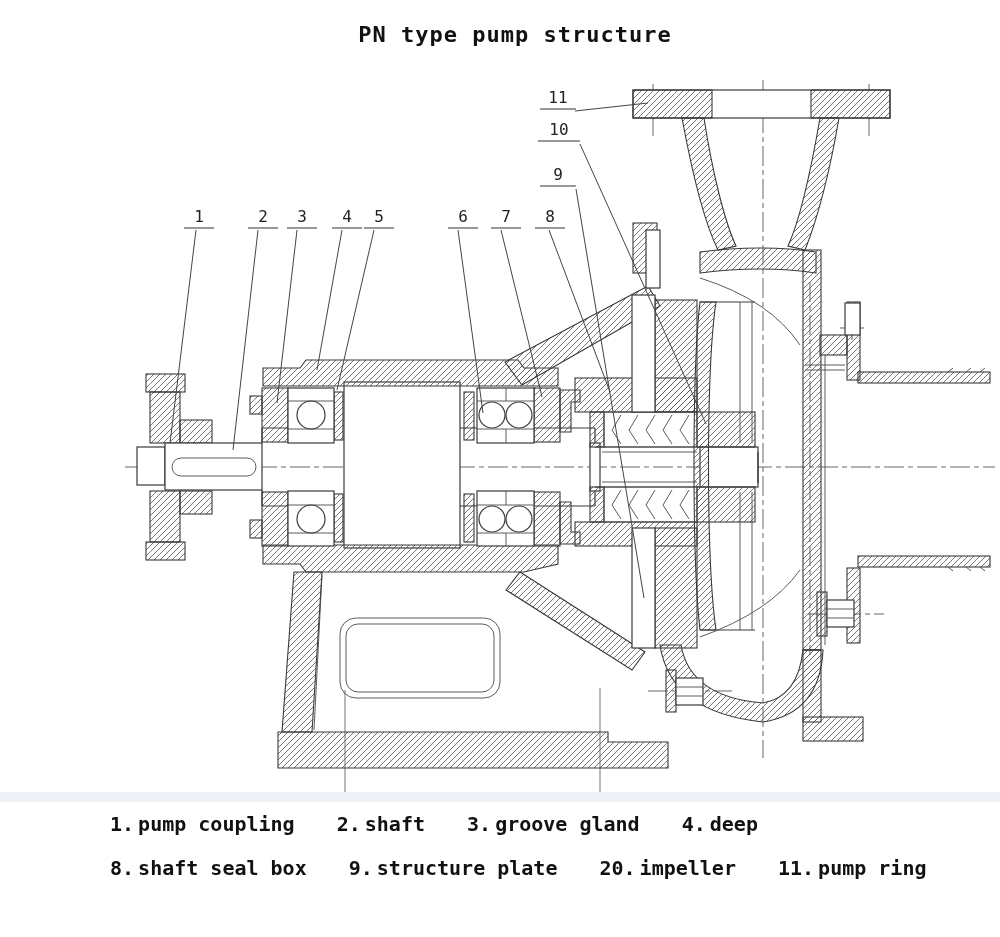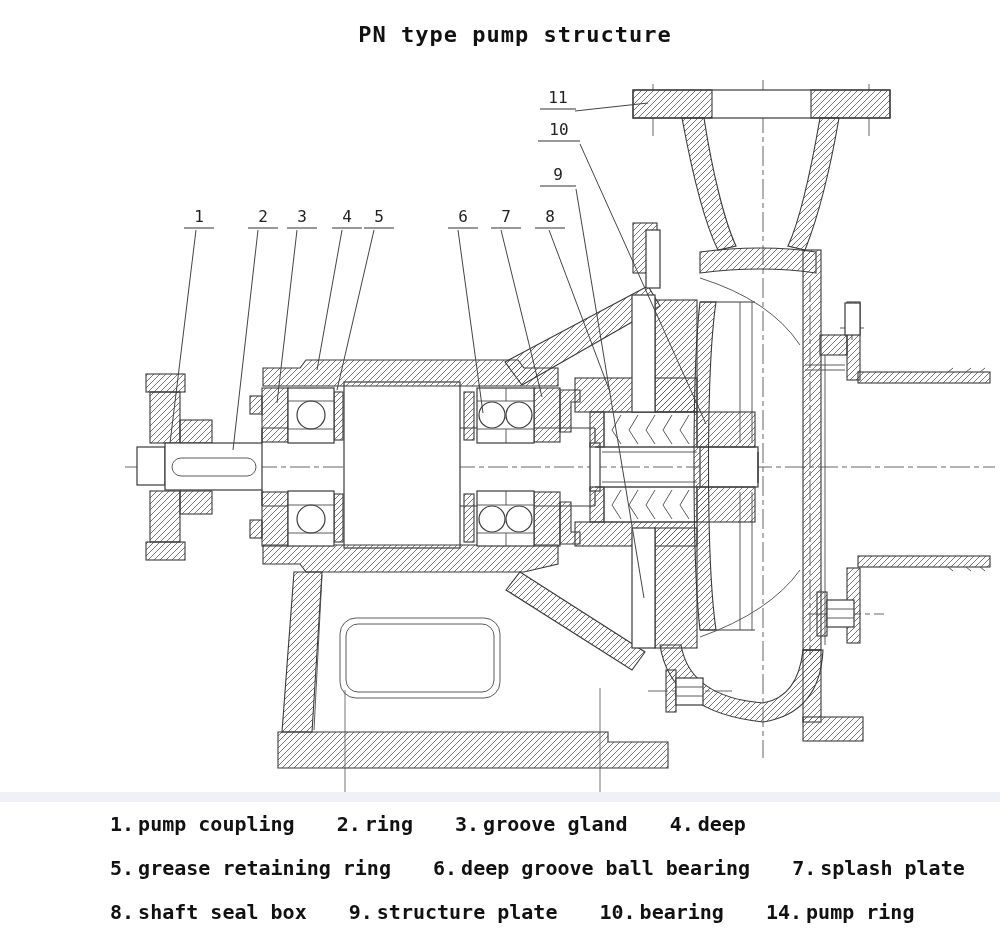--- a/index.html
+++ b/index.html
@@ -220,28 +220,23 @@
     <text class="num-txt" x="559" y="135">10</text>
     <text class="num-txt" x="558" y="103">11</text>
   </g>
 </svg>
 
 <div class="gray-band"></div>
 
 <div class="legend">
   <div class="legend-row">
     <span class="legend-item"><span class="num">1.</span><span>pump coupling</span></span>
-    <span class="legend-item"><span class="num">2.</span><span>ring</span></span>
+    <span class="legend-item"><span class="num">2.</span><span>shaft</span></span>
     <span class="legend-item"><span class="num">3.</span><span>groove gland</span></span>
     <span class="legend-item"><span class="num">4.</span><span>deep</span></span>
   </div>
   <div class="legend-row">
-    <span class="legend-item"><span class="num">5.</span><span>grease retaining ring</span></span>
-    <span class="legend-item"><span class="num">6.</span><span>deep groove ball bearing</span></span>
-    <span class="legend-item"><span class="num">7.</span><span>splash plate</span></span>
-  </div>
-  <div class="legend-row">
     <span class="legend-item"><span class="num">8.</span><span>shaft seal box</span></span>
     <span class="legend-item"><span class="num">9.</span><span>structure plate</span></span>
-    <span class="legend-item"><span class="num">10.</span><span>bearing</span></span>
-    <span class="legend-item"><span class="num">14.</span><span>pump ring</span></span>
+    <span class="legend-item"><span class="num">20.</span><span>impeller</span></span>
+    <span class="legend-item"><span class="num">11.</span><span>pump ring</span></span>
   </div>
 </div>
 
 </body></html>

